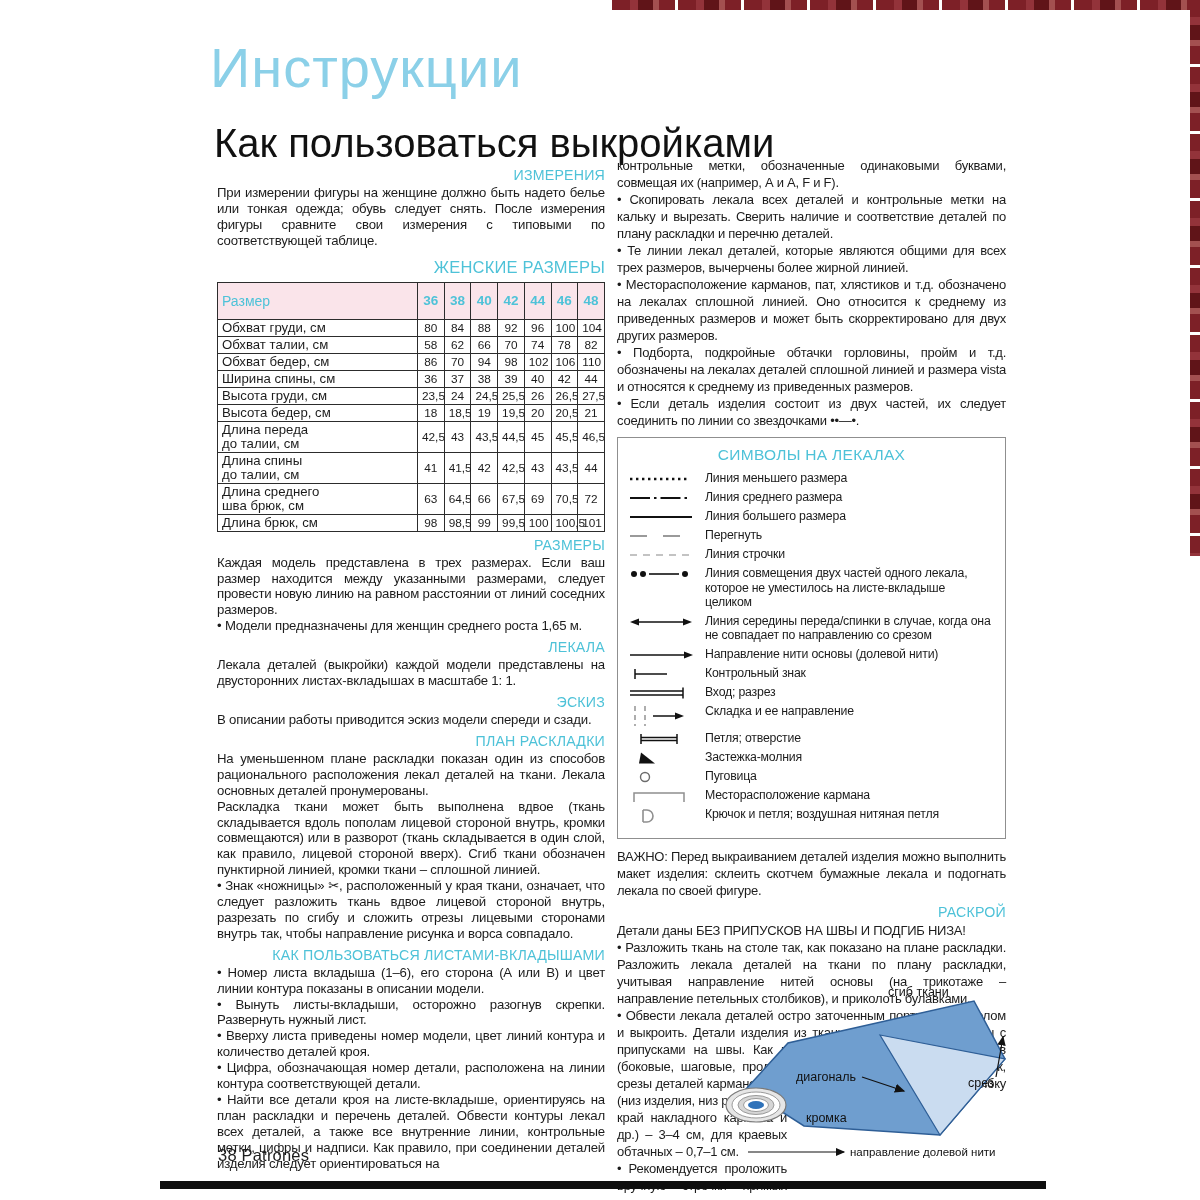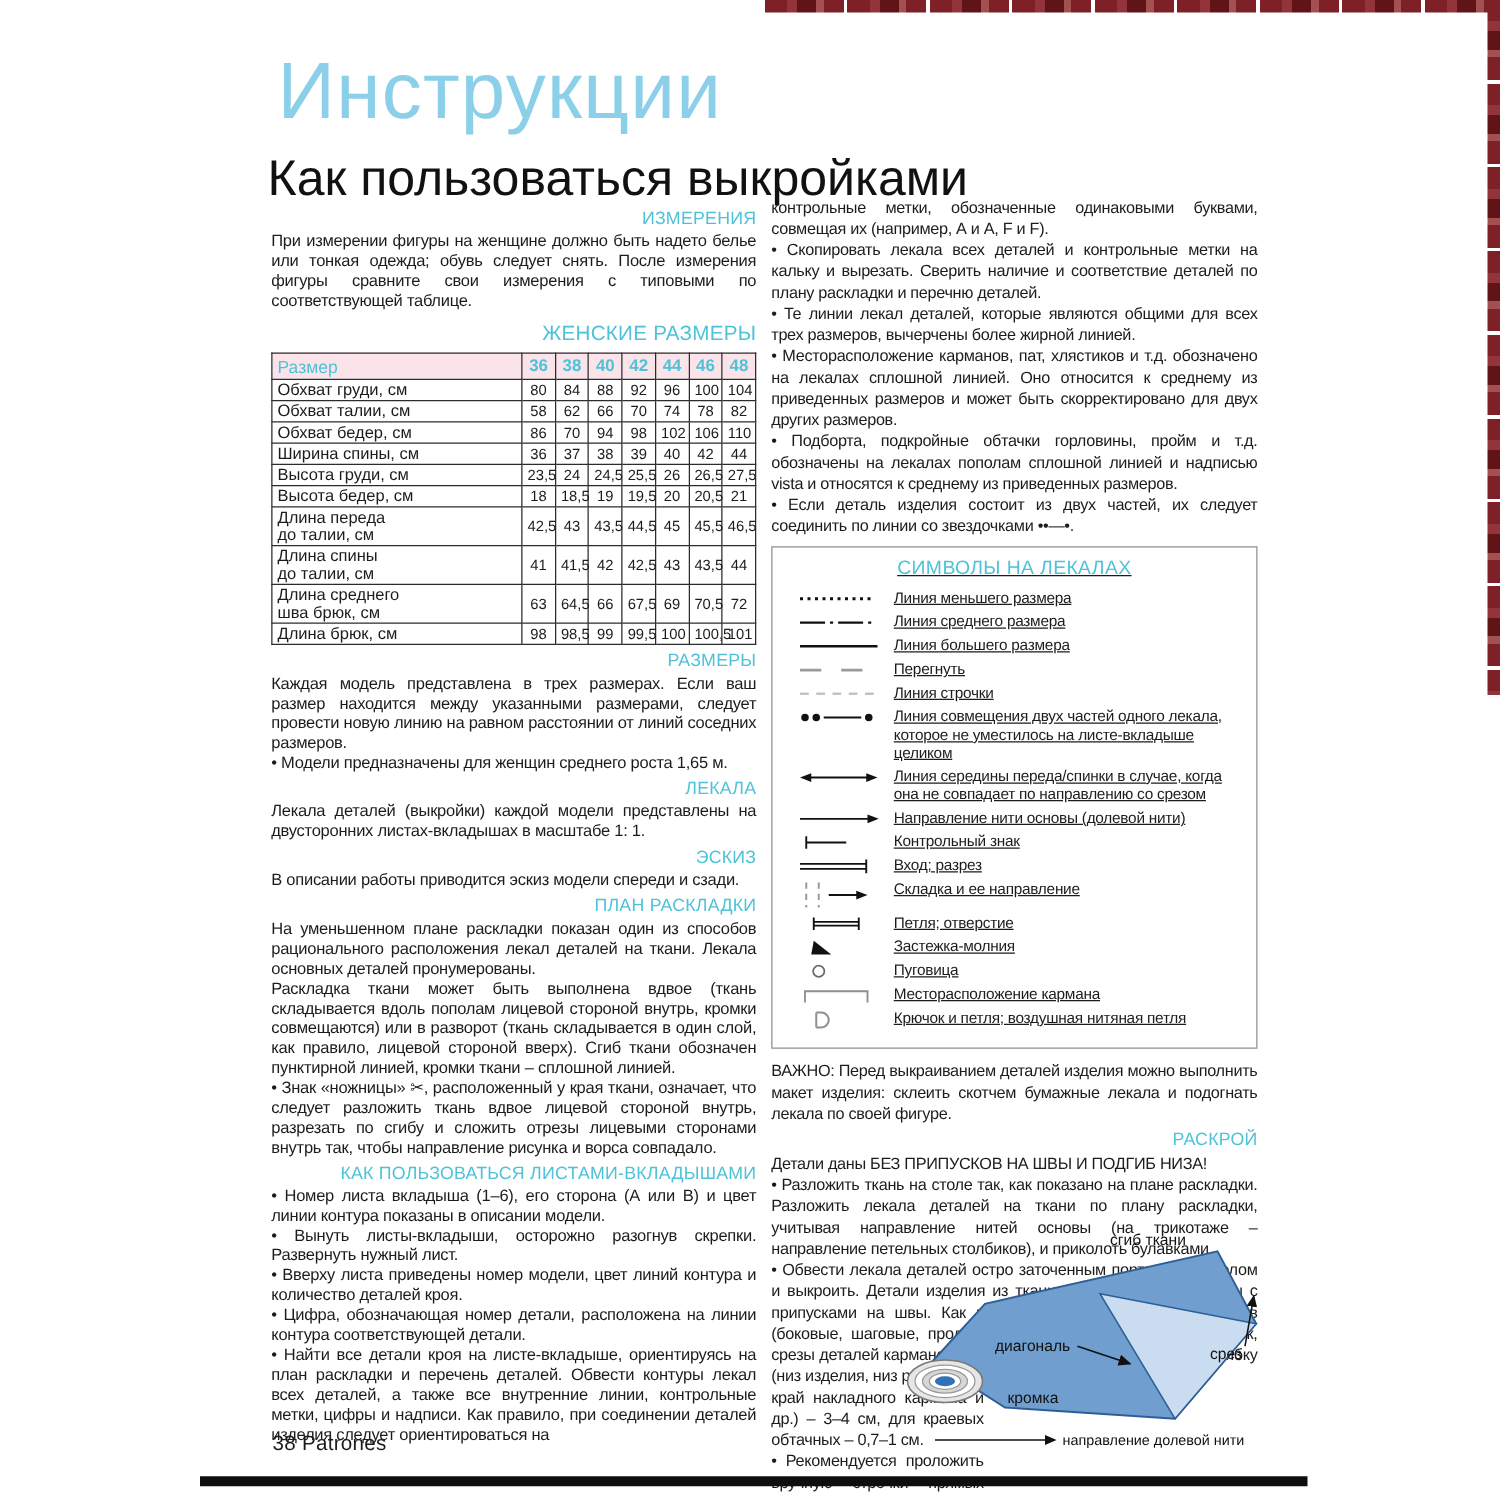--- a/index.html
+++ b/index.html
@@ -10,42 +10,42 @@
   *{box-sizing:border-box; margin:0; padding:0;}
   html,body{width:1200px; height:1200px; background:#fff;}
   body{font-family:"Liberation Sans","DejaVu Sans",sans-serif; color:var(--ink); position:relative; overflow:hidden;}
   .page{position:absolute; inset:0; background:#fff;}
 
   .edge-top{position:absolute; left:612px; top:0; width:588px; height:10px;
     background:repeating-linear-gradient(90deg,#7d2027 0 18px,#93333a 18px 26px,#601418 26px 41px,#a35050 41px 47px,#7d2027 47px 63px,#fff 63px 66px);}
   .edge-right{position:absolute; right:0; top:0; width:10px; height:556px;
     background:repeating-linear-gradient(180deg,#7d2027 0 17px,#93333a 17px 25px,#601418 25px 40px,#a35050 40px 46px,#7d2027 46px 64px,#fff 64px 67px);}
 
-  .title{position:absolute; left:222px; top:40px; font-size:64px; line-height:1; font-weight:normal;
+  .title{position:absolute; left:210px; top:40px; font-size:56px; line-height:1; font-weight:normal;
     color:var(--title_blue); letter-spacing:1px;}
   .subtitle{position:absolute; left:214px; top:121px; font-size:40px; line-height:1.1; font-weight:normal; color:#111;}
 
   .col{position:absolute; text-align:justify;}
   .col-left{left:217px; top:167px; width:388px;}
   .col-right{left:617px; top:157px; width:389px;}
   .col h3{color:var(--accent); font-weight:normal; font-size:14.2px; letter-spacing:.2px; margin:5px 0 2px; text-align:right;}
   .col h3.tbl-hdr{font-size:16.5px; margin-top:9px;}
   .col-left p{font-size:13.2px; line-height:15.9px; letter-spacing:-.2px;}
   .col-right p{font-size:13px; line-height:17px; letter-spacing:-.25px;}
 
   table.sizes{width:100%; border-collapse:collapse; table-layout:fixed; margin:5px 0 3px;}
   table.sizes th, table.sizes td{border:1px solid #2c2c2c; padding:1px 4px;}
   table.sizes col.c-lbl{width:200px;}
-  table.sizes thead th{background:var(--table_pink); height:21px;margin-top:39px;}
+  table.sizes thead th{background:var(--table_pink); height:37px;margin-top:39px;}
   th.size-lbl{color:var(--accent); text-align:left; font-weight:normal; font-size:14px;}
   th.size-num{color:var(--accent); font-weight:bold; font-size:13.5px; text-align:center;}
   td.row-lbl{font-size:13.2px; line-height:14px; white-space:pre-line; padding:2px 4px;}
   td.row-val{font-size:11.8px; text-align:center;}
 
-  .symbols-box{border:1px solid var(--box_border); margin:8px 0 0; padding:8px 21px 10px; text-align:left;text-decoration:underline;}
+  .symbols-box{border:1px solid var(--box_border); margin:8px 0 0; padding:8px 11px 10px; text-align:left;}
   .symbols-title{text-align:center; color:var(--accent); font-size:15.5px; font-weight:normal; margin-bottom:7px; letter-spacing:.3px;}
   .sym-row{display:flex; align-items:flex-start; margin:4px 0;}
   .sym-icon{flex:0 0 76px; padding-top:1px;}
   .sym-icon svg{display:block;}
   .sym-label{font-size:12.3px; line-height:14.6px; letter-spacing:-.2px;}
 
   .vazhno{margin-top:9px;}
   .narrow{width:170px;}
 
   .fabric-illustration{position:absolute; left:712px; top:985px; width:295px; height:185px;}
@@ -231,21 +231,21 @@
     <p>• Вверху листа приведены номер модели, цвет линий контура и количество деталей кроя.</p>
     <p>• Цифра, обозначающая номер детали, расположена на линии контура соответствующей детали.</p>
     <p>• Найти все детали кроя на листе-вкладыше, ориентируясь на план раскладки и перечень деталей. Обвести контуры лекал всех деталей, а также все внутренние линии, контрольные метки, цифры и надписи. Как правило, при соединении деталей изделия следует ориентироваться на</p>
   </div>
 
   <div class="col col-right">
     <p>контрольные метки, обозначенные одинаковыми буквами, совмещая их (например, А и А, F и F).</p>
     <p>• Скопировать лекала всех деталей и контрольные метки на кальку и вырезать. Сверить наличие и соответствие деталей по плану раскладки и перечню деталей.</p>
     <p>• Те линии лекал деталей, которые являются общими для всех трех размеров, вычерчены более жирной линией.</p>
     <p>• Месторасположение карманов, пат, хлястиков и т.д. обозначено на лекалах сплошной линией. Оно относится к среднему из приведенных размеров и может быть скорректировано для двух других размеров.</p>
-    <p>• Подборта, подкройные обтачки горловины, пройм и т.д. обозначены на лекалах пополам сплошной линией и надписью vista и относятся к среднему из приведенных размеров.</p>
+    <p>• Подборта, подкройные обтачки горловины, пройм и т.д. обозначены на лекалах деталей сплошной линией и размера vista и относятся к среднему из приведенных размеров.</p>
     <p>• Если деталь изделия состоит из двух частей, их следует соединить по линии со звездочками ••—•.</p>
 
     <div class="symbols-box">
       <h4 class="symbols-title">СИМВОЛЫ НА ЛЕКАЛАХ</h4>
 
       <div class="sym-row">
         <span class="sym-icon">
           <svg width="66" height="14" viewBox="0 0 66 14">
               <line x1="1" y1="7" x2="60" y2="7" stroke="#111" stroke-width="2.4" stroke-dasharray="2.4 3.6"></line>
             </svg>

